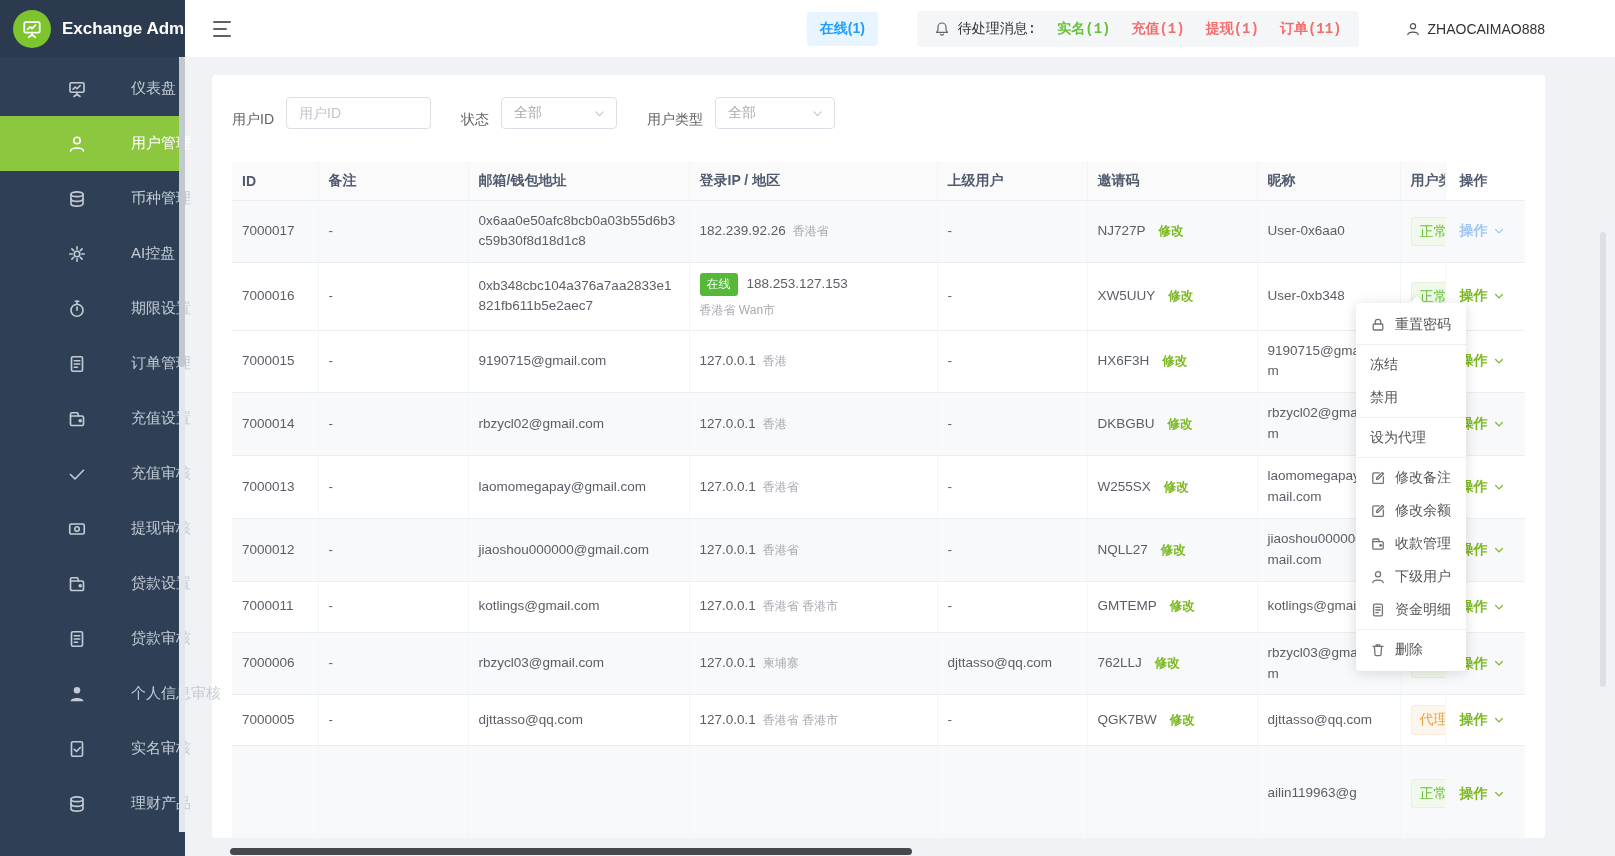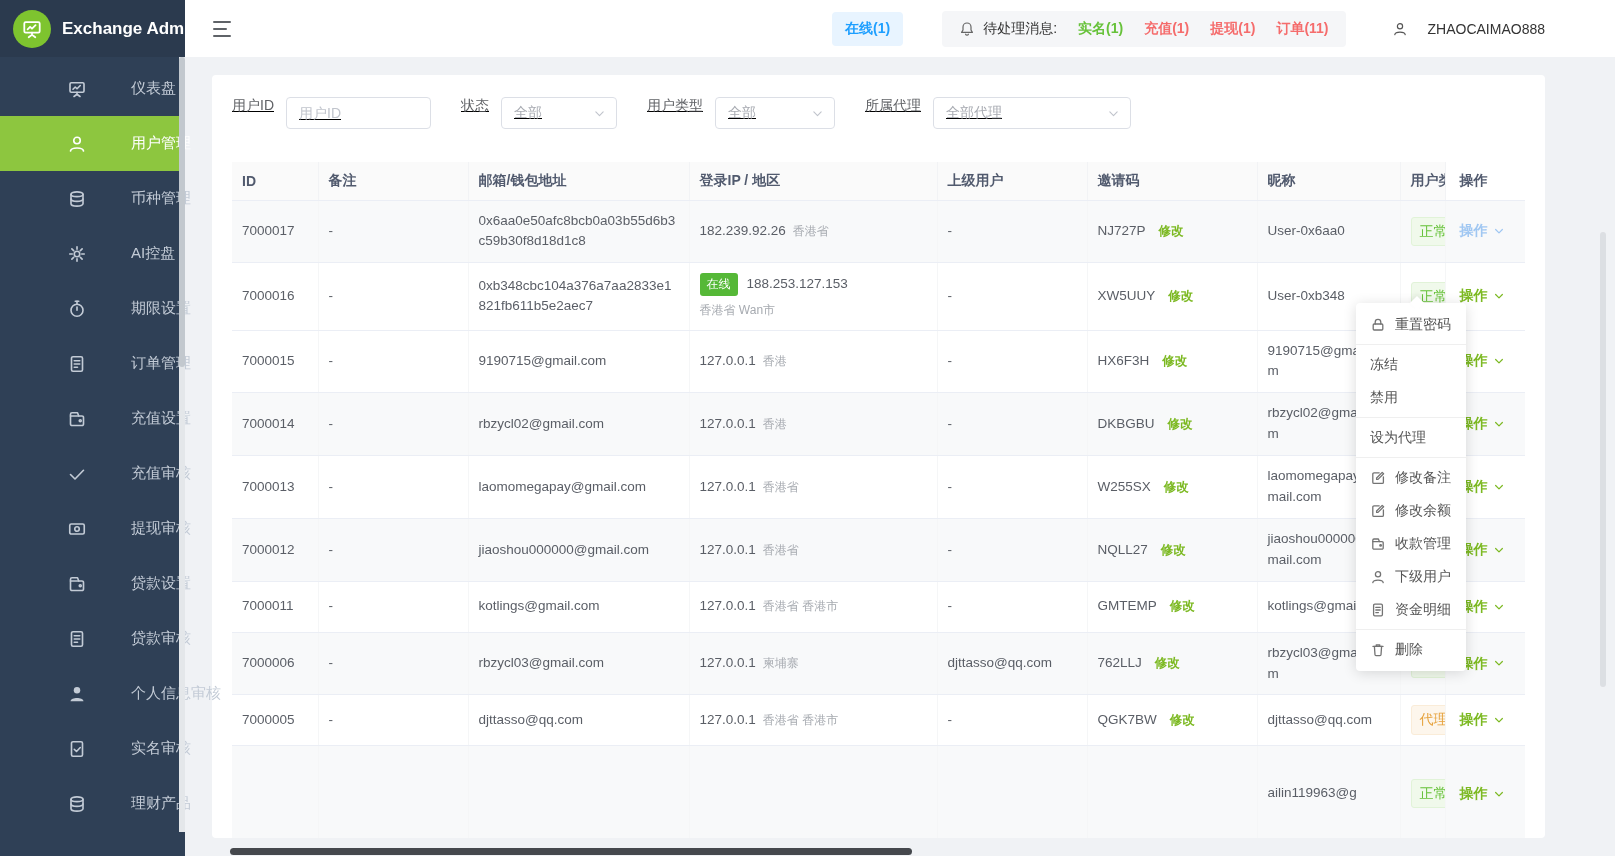--- a/index.html
+++ b/index.html
@@ -22,36 +22,36 @@
   .sidebar-sb { position:absolute; right:0; top:57px; bottom:24px; width:6px; background:#E4E7EA; }
   .sidebar-sb .thumb { position:absolute; top:0; left:0; width:6px; height:310px; background:#C2C8CE; border-radius:3px; }
 
   
   .main { flex:1; display:flex; flex-direction:column; min-width:0; }
   .topbar { height:57px; background:#fff; display:flex; align-items:center; padding:0 70px 0 28px; flex:none; }
   .hamburger { width:20px; height:16px; cursor:pointer; display:flex; flex-direction:column; justify-content:space-between; }
   .hamburger i { display:block; height:2px; background:#5F6368; border-radius:1px; }
   .hamburger i:nth-child(1){ width:18px; } .hamburger i:nth-child(2){ width:14px; } .hamburger i:nth-child(3){ width:18px; }
   .online-pill { margin-left:auto; background:#E8F4FF; color:#1E9FFF; font-weight:700; font-size:14px; padding:8px 13px; border-radius:4px; cursor:pointer; white-space:nowrap; }
-  .notice { margin-left:39px; background:#F5F6F8; border-radius:4px; height:36px; display:flex; align-items:center; padding:0 17px; font-size:14px; color:#333; white-space:nowrap; }
+  .notice { margin-left:39px; background:#F5F6F8; border-radius:4px; height:36px; display:flex; align-items:center; padding:0 17px; font-size:14px; color:#333; white-space:nowrap;font-family:Liberation Mono, monospace; }
   .notice .bell { width:16px; height:16px; margin-right:8px; color:#666; display:flex; }
   .notice .bell svg { width:16px; height:16px; }
   .n-item { margin-left:21px; font-weight:600; cursor:pointer; }
   .n-green { color:#67C23A; } .n-red { color:#F56C6C; }
-  .user { margin-left:46px; display:flex; align-items:center; gap:20px; font-size:14px; color:#333; cursor:pointer; white-space:nowrap; }
+  .user { margin-left:46px; display:flex; align-items:center; gap:7px; font-size:14px; color:#333; cursor:pointer; white-space:nowrap; }
   .user .u-icon { width:16px; height:16px; color:#555; display:flex; }
   .user .u-icon svg { width:16px; height:16px; }
 
   
   .content { padding:18px 0 0 27px; flex:1; }
   .card { width:1333px; height:763px; background:#fff; border-radius:4px; padding:22px 20px; overflow:hidden; }
 
   
   .filters { display:flex; align-items:center; }
-  .f-group { display:flex; align-items:flex-start; margin-right:30px;text-decoration:underline; }
+  .f-group { display:flex; align-items:flex-end; margin-right:30px; }
   .f-group:last-child { margin-right:0; }
   .f-label { font-size:14px; color:#606266; margin-right:12px; white-space:nowrap; }
   .f-input { height:32px; border:1px solid #DCDFE6; border-radius:4px; padding:0 12px; font-size:14px; color:#606266; outline:none; }
   .f-input::placeholder { color:#C0C4CC; }
   .in-userid { width:145px; } .in-keyword { width:194px; }
   .f-select { height:32px; border:1px solid #DCDFE6; border-radius:4px; display:flex; align-items:center; justify-content:space-between; padding:0 10px 0 12px; font-size:14px; color:#A8ABB2; background:#fff; cursor:pointer; }
   .sel-status { width:116px; } .sel-usertype { width:120px; } .sel-agent { width:198px; }
   .f-select .chev { width:13px; height:13px; color:#C0C4CC; display:flex; }
   .chev svg { width:13px; height:13px; }
 
@@ -306,31 +306,20 @@
             <span class="f-label">用户类型</span>
             <div class="f-select sel-usertype">
               <span>全部</span>
               <span class="chev">
                   <svg viewBox="0 0 16 16" fill="none" stroke="currentColor" stroke-width="1.4" stroke-linecap="round" stroke-linejoin="round">
                     <path d="M3.5 6l4.5 4.5L12.5 6"></path>
                   </svg>
                 </span>
             </div>
           </div>
-          <div class="f-group">
-            <span class="f-label">所属代理</span>
-            <div class="f-select sel-agent">
-              <span>全部代理</span>
-              <span class="chev">
-                  <svg viewBox="0 0 16 16" fill="none" stroke="currentColor" stroke-width="1.4" stroke-linecap="round" stroke-linejoin="round">
-                    <path d="M3.5 6l4.5 4.5L12.5 6"></path>
-                  </svg>
-                </span>
-            </div>
-          </div>
         </div>
 
 
         <div class="table-wrap">
           <table>
             <colgroup>
               <col style="width:86px">
                 <col style="width:150px">
                 <col style="width:221px">
                 <col style="width:248px">

